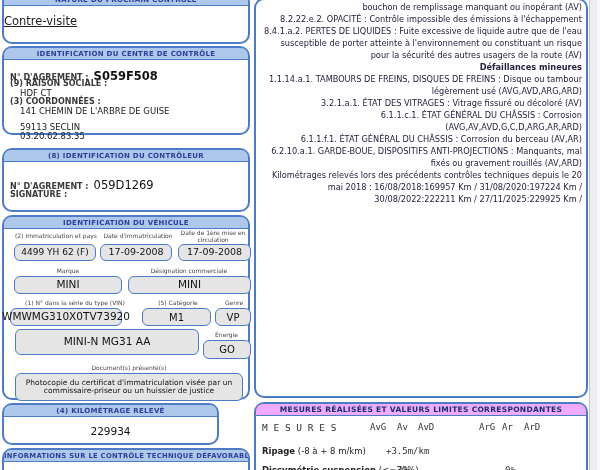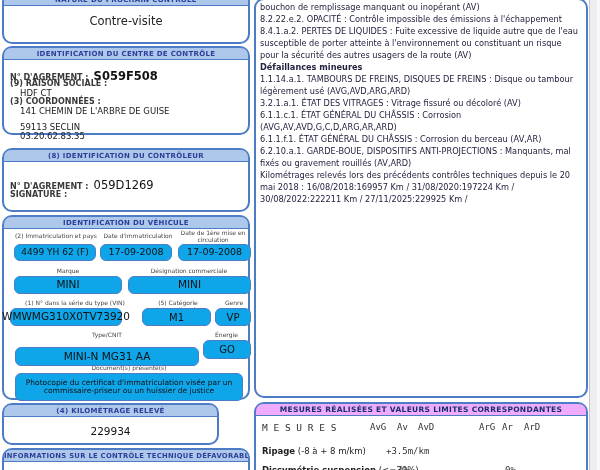--- a/index.html
+++ b/index.html
@@ -18,40 +18,40 @@
     background:#adc8ea; border:1px solid #4d7cc7; border-radius:8px 8px 0 0;
     color:#2b3f9a; font-size:7px; font-weight:bold; letter-spacing:.3px;
     text-align:center; line-height:12px; white-space:nowrap; overflow:hidden;
   }
   .lbl { font-size:8px; font-weight:bold; color:#3a3a3a; }
   .val-strong { font-size:11.5px; font-weight:bold; color:#111; }
   .val-plain  { font-size:11.5px; color:#111; }
   .small-txt { font-size:8.5px; color:#222; }
   
   #box-nature { left:2px; top:-8px; width:248px; height:52px; }
-  #nature-value { position:absolute; left:0; right:0; top:20px; text-align:center;
-    font-size:11.5px; color:#222; }
+  #nature-value { position:absolute; left:0; right:0; top:20px; text-align:left;
+    font-size:11.5px; color:#222;text-decoration:underline; }
   #box-centre { left:2px; top:46px; width:248px; height:89px; }
   #box-controleur { left:2px; top:148px; width:248px; height:64px; }
   #box-vehicule { left:2px; top:215px; width:248px; height:185px; }
   #box-km { left:2px; top:403px; width:217px; height:42px; }
   #box-info { left:2px; top:448px; width:248px; height:34px; }
   .abs { position:absolute; }
   
   .flabel { position:absolute; font-size:6px; color:#444; text-align:center; line-height:6.5px; }
   .vbox {
-    position:absolute; background:#0ea5e9; border:1.5px solid #4d7cc7; border-radius:6px;
+    position:absolute; background:#e5e5e5; border:1.5px solid #4d7cc7; border-radius:6px;
     display:flex; align-items:center; justify-content:center;
     font-size:10px; color:#111; text-align:center; line-height:1.1;
   }
   
   #panel-defects { left:254px; top:-2px; width:334px; height:400px; }
   #defect-text { position:absolute; left:4px; top:1px; width:322px;
     font-size:8.2px; line-height:12px; color:#232340; }
-  #defect-text p { margin:0; }
+  #defect-text p { margin:0;text-align:right; }
   .minor-hdr { font-weight:bold; }
   #km-history { margin-top:12px; }
   #panel-mesures { left:254px; top:402px; width:334px; height:76px; border-radius:10px 10px 0 0; }
   #panel-mesures .hdr { background:#f0abfc; color:#16306e; font-size:7.5px; }
   .mono { font-family:"DejaVu Sans Mono", monospace; }
   .mcol { position:absolute; font-size:9px; color:#333; }
   .mrow-label { position:absolute; font-size:8.5px; color:#222; white-space:nowrap; }
   .mrow-label b { font-size:8.5px; }
   .mval { position:absolute; font-size:9px; color:#333; }
   
@@ -167,21 +167,21 @@
 
     <div class="flabel" style="left:8px; top:83px; width:126px;">(1) N° dans la série du type (VIN)</div>
     <div class="flabel" style="left:138px; top:83px; width:72px;">(5) Catégorie internationale</div>
     <div class="flabel" style="left:212px; top:83px; width:36px;">Genre</div>
     <div class="vbox" style="left:6px; top:91px; width:112px; height:18px; font-size:10.5px;">WMWMG310X0TV73920</div>
     <div class="vbox" style="left:138px; top:91px; width:69px; height:18px;">M1</div>
     <div class="vbox" style="left:211px; top:91px; width:36px; height:18px;">VP</div>
 
     <div class="flabel" style="left:10px; top:115px; width:186px;">Type/CNIT</div>
     <div class="flabel" style="left:198px; top:115px; width:49px;">Énergie</div>
-    <div class="vbox" style="left:11px; top:130px; width:184px; height:19px; font-size:10.5px;">MINI-N MG31 AA</div>
+    <div class="vbox" style="left:11px; top:112px; width:184px; height:26px; font-size:10.5px;">MINI-N MG31 AA</div>
     <div class="vbox" style="left:199px; top:123px; width:48px; height:19px;">GO</div>
 
     <div class="flabel" style="left:10px; top:148px; width:230px;">Document(s) présenté(s)</div>
     <div class="vbox" style="left:11px; top:156px; width:228px; height:28px; font-size:7.5px; padding:1px 4px;">Photocopie du certificat d'immatriculation visée par un commissaire-priseur ou un huissier de justice</div>
   </div>
 
   <div class="box" id="box-km">
     <div class="hdr">(4) KILOMÉTRAGE RELEVÉ</div>
     <div class="abs" style="left:0; right:0; top:20px; text-align:center; font-size:10.5px; color:#111;">229934</div>
   </div>

